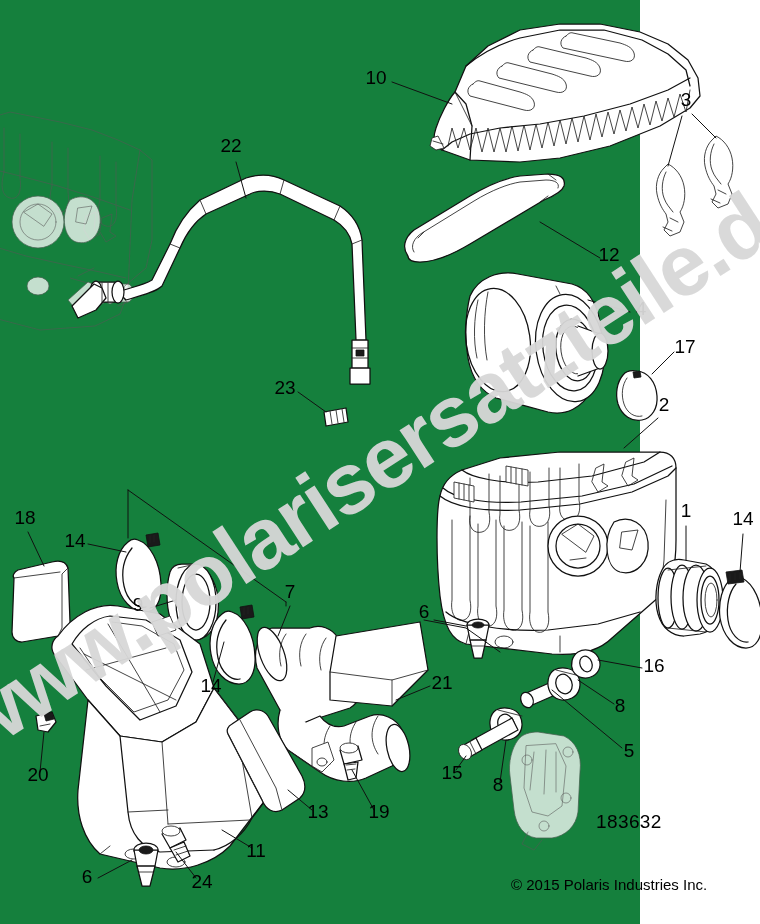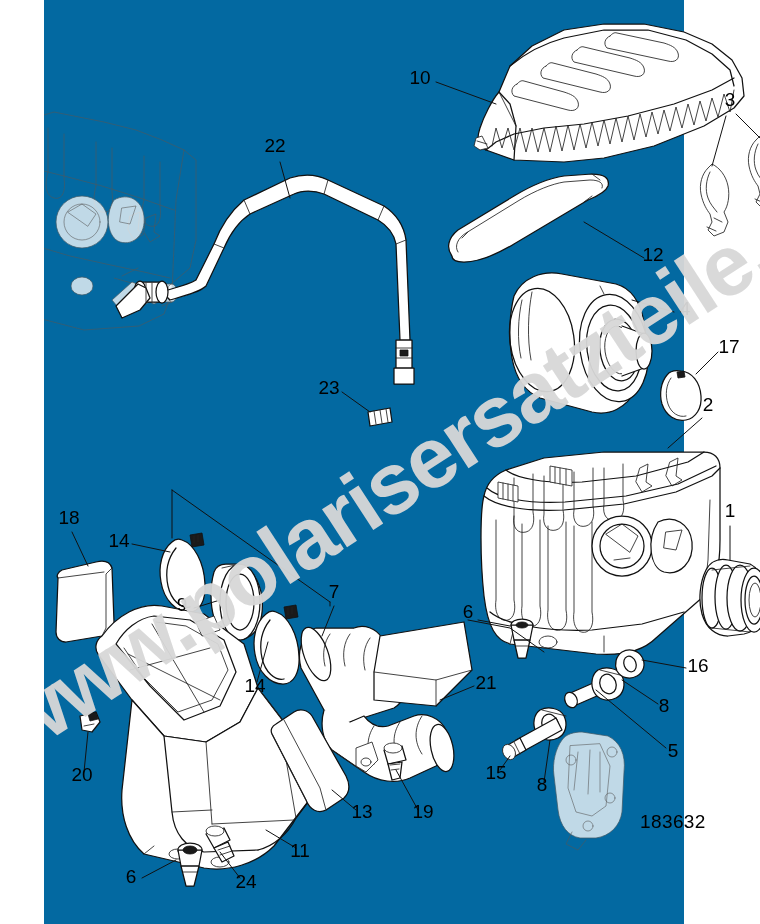--- a/index.html
+++ b/index.html
@@ -2,21 +2,21 @@
 <html><head>
 <meta charset="utf-8">
 <title>Polaris Air Intake System Parts Diagram</title>
 <style>
   html,body{margin:0;padding:0;background:#ffffff;}
   body{
     font-family:"Liberation Sans", sans-serif;
     width:760px;height:924px;position:relative;overflow:hidden;
     -webkit-font-smoothing:antialiased;
   }
-  #sheet{position:absolute;inset:0;width:640px;height:924px;background:#0369a1;margin-left:44px;}
+  #sheet{position:absolute;inset:0;width:640px;height:924px;background:#15803d;}
   svg{display:block;}
   .layer{position:absolute;left:0;top:0;width:760px;height:924px;}
   
   .ln{fill:none;stroke:#111111;stroke-width:1.25;stroke-linejoin:round;stroke-linecap:round;}
   .ln-t{fill:none;stroke:#222222;stroke-width:0.85;stroke-linejoin:round;stroke-linecap:round;}
   .fillw{fill:#ffffff;stroke:#111111;stroke-width:1.25;stroke-linejoin:round;stroke-linecap:round;}
   .fillw-t{fill:#ffffff;stroke:#222;stroke-width:0.85;stroke-linejoin:round;}
   .dark{fill:#1a1a1a;stroke:#111;stroke-width:0.8;}
   .ghost{fill:none;stroke:#555;stroke-width:0.75;stroke-linejoin:round;stroke-linecap:round;opacity:.75;}
   .ghostf{fill:#fff;stroke:#555;stroke-width:0.75;stroke-linejoin:round;opacity:.75;}
@@ -546,14 +546,15 @@
       <text class="num" x="256" y="857">11</text>
       <text class="num" x="87" y="883">6</text>
       <text class="num" x="202" y="888">24</text>
     </svg>
 
   <div id="wm">
     <div class="wmtext">www.polarisersatzteile.de</div>
   </div>
 
   <div class="partno" style="left:596px;top:811px;">183632</div>
+  <div class="copyr" style="left:511px;top:876px;">© 2015 Polaris Industries Inc.</div>
 
 </div>
 
 </body></html>

